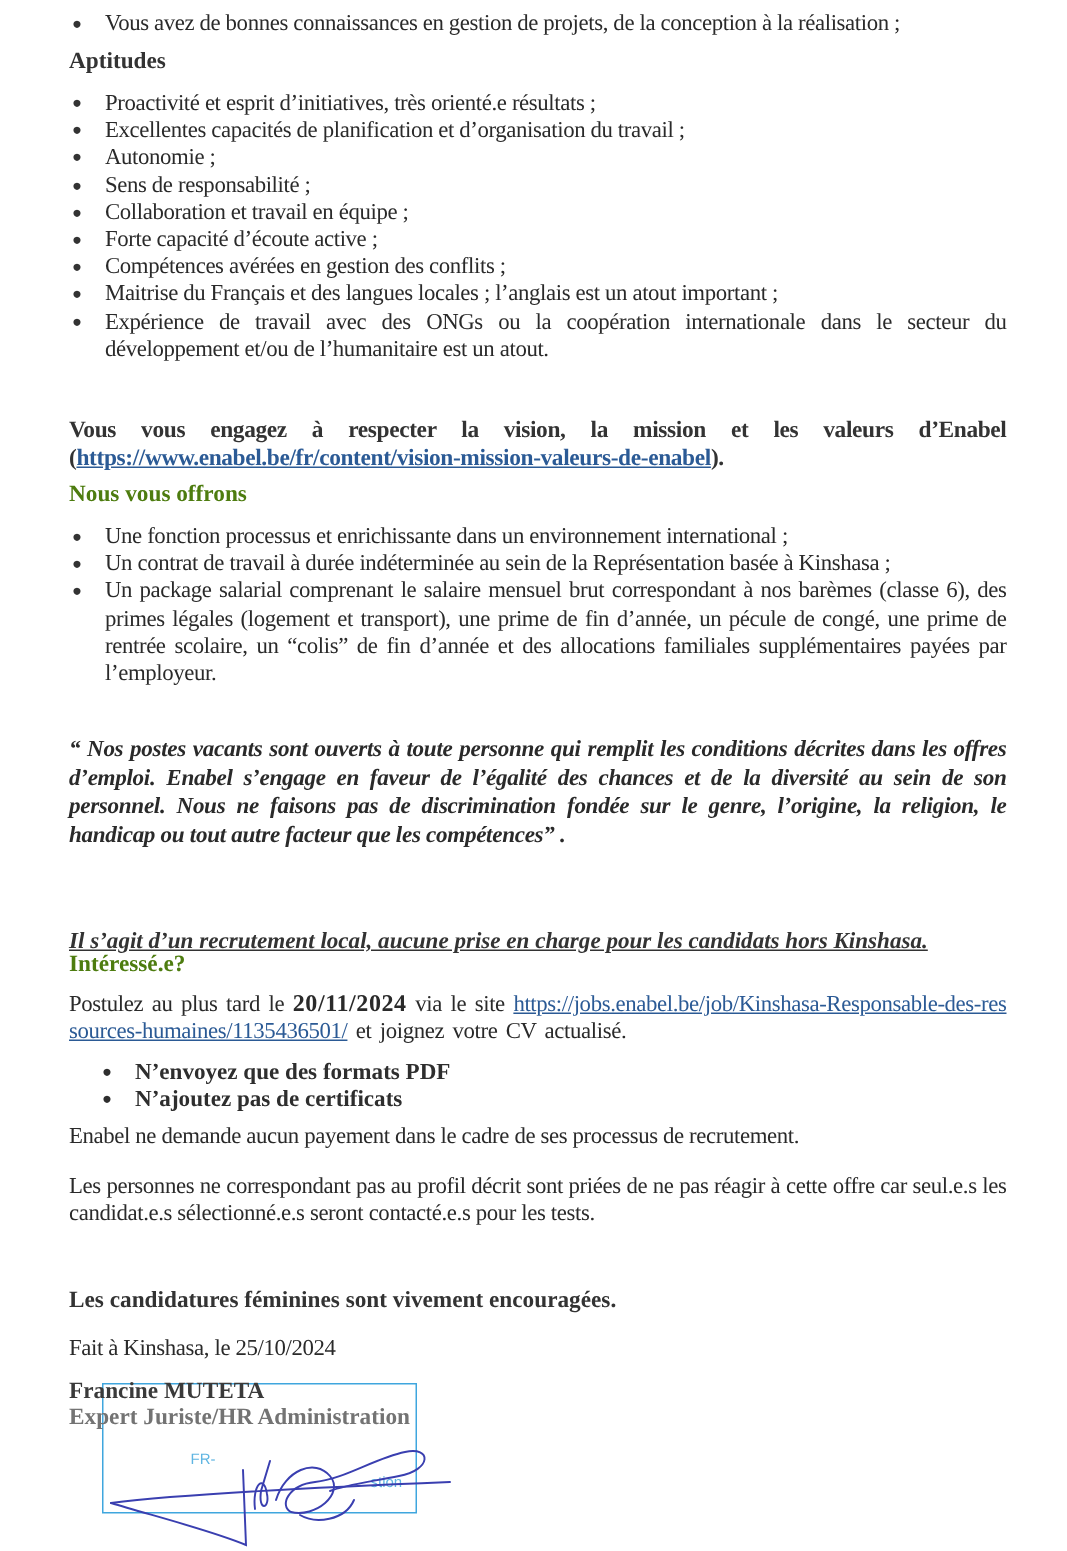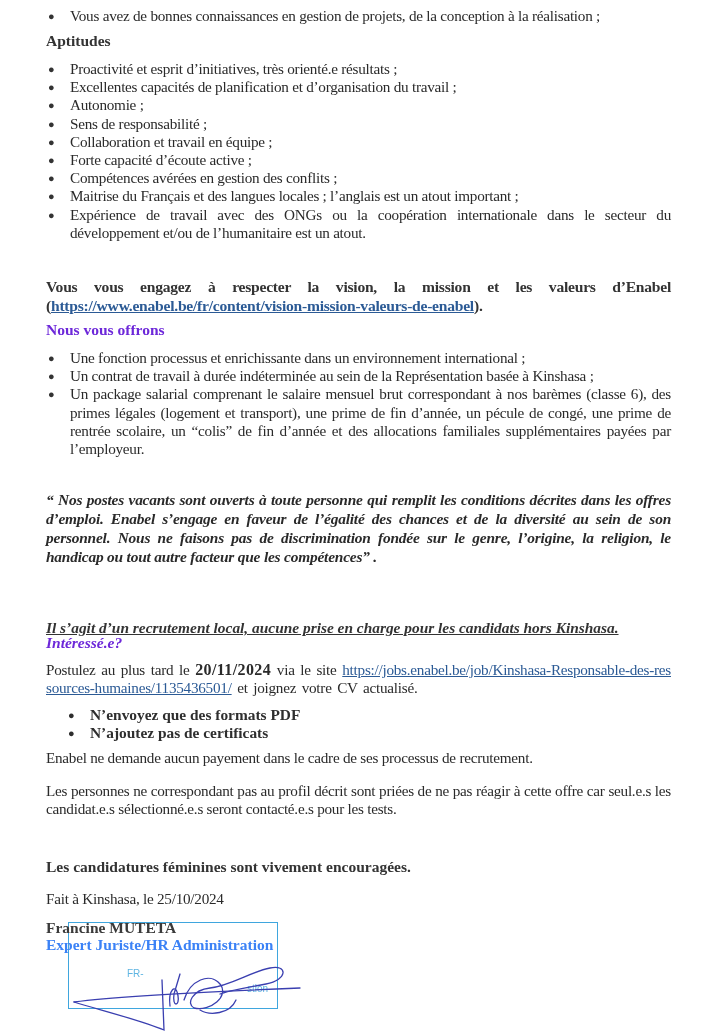--- a/index.html
+++ b/index.html
@@ -8,21 +8,21 @@
     font-family: "Liberation Serif", "DejaVu Serif", serif;
     color: #2a2a2a;
   }
   .page { position: absolute; left: 0; top: 0; width: 711px; height: 1034px; }
   .abs { position: absolute; }
   .txt { font-size: 15.2px; line-height: 18px; letter-spacing: -0.25px; }
   .bullet-list { position: absolute; left: 46px; width: 625px; margin: 0; padding: 0; list-style: none; }
   .bullet-list li { position: relative; padding-left: 24px; font-size: 15.2px; line-height: 18.2px; letter-spacing: -0.25px; text-align: justify; }
   .bullet-list li .dot { position: absolute; left: 2px; top: 0; font-size: 11px; color: #333; }
   .heading-dark { font-weight: bold; font-size: 15.5px; color: #333333; }
-  .heading-red { font-weight: bold; font-size: 15.5px; color: #6d28d9; }
+  .heading-red { font-weight: bold; font-size: 15.5px; color: #4d7c0f; }
   .bold { font-weight: bold; }
   .justify { text-align: justify; text-align-last: left; }
   .link { color: #2b5a95; text-decoration: underline; }
   .quote { font-style: italic; font-weight: bold; font-size: 15.4px; line-height: 19px; letter-spacing: -0.2px; color: #2a2a2a; text-align: justify; }
   .underline-it { font-style: italic; font-weight: bold; text-decoration: underline; font-size: 15.4px; line-height: 19px; color: #333; text-align: justify; margin-top: 28px; }
   .sub-bullets { position: absolute; left: 66px; margin: 0; padding: 0; list-style: none; }
   .sub-bullets li { position: relative; padding-left: 24px; font-weight: bold; font-size: 15.4px; line-height: 18px; color: #2e2e2e; }
   .sub-bullets li .dot { position: absolute; left: 2px; top: 0; font-size: 11px; font-weight: normal; }
   .stamp { position: absolute; left: 68px; top: 922px; width: 208px; height: 85px; border: 1.5px solid #3fa6de; }
   .stamp-text { position: absolute; font-family: "Liberation Sans", sans-serif; font-size: 10px; color: #5fb5e2; }
@@ -58,21 +58,21 @@
   <ul class="bullet-list" id="offer-list" style="top:349px;">
       <li><span class="dot">●</span><span>Une fonction processus et enrichissante dans un environnement international ;</span></li>
       <li><span class="dot">●</span><span>Un contrat de travail à durée indéterminée au sein de la Représentation basée à Kinshasa ;</span></li>
       <li><span class="dot">●</span><span>Un package salarial comprenant le salaire mensuel brut correspondant à nos barèmes (classe 6), des primes légales (logement et transport), une prime de fin d’année, un pécule de congé, une prime de rentrée scolaire, un “colis” de fin d’année et des allocations familiales supplémentaires payées par l’employeur.</span></li>
     </ul>
 
   <div class="abs quote" style="left:46px; top:490px; width:625px;">“ Nos postes vacants sont ouverts à toute personne qui remplit les conditions décrites dans les offres d’emploi. Enabel s’engage en faveur de l’égalité des chances et de la diversité au sein de son personnel. Nous ne faisons pas de discrimination fondée sur le genre, l’origine, la religion, le handicap ou tout autre facteur que les compétences” .</div>
 
   <div class="abs underline-it" style="left:46px; top:590px; width:625px;">Il s’agit d’un recrutement local, aucune prise en charge pour les candidats hors Kinshasa.</div>
 
-  <div class="abs heading-red" style="left:46px; top:634px;font-style:italic;">Intéressé.e?</div>
+  <div class="abs heading-red" style="left:46px; top:634px;">Intéressé.e?</div>
   <div class="abs txt justify" style="left:46px; top:661px; width:625px; word-spacing:2px;">
     <span>Postulez au plus tard le</span>
     <span class="bold" style="font-size:16px; letter-spacing:0.4px;">20/11/2024</span>
     <span>via le site</span>
     <a class="link" href="#" style="word-break:break-all;">https://jobs.enabel.be/job/Kinshasa-Responsable-des-ressources-humaines/1135436501/</a>
     <span>et joignez votre CV actualisé.</span>
   </div>
 
   <ul class="sub-bullets" id="rules-list" style="top:706px;">
       <li><span class="dot">●</span><span>N’envoyez que des formats PDF</span></li>
@@ -86,21 +86,21 @@
   <div class="abs bold" style="left:46px; top:858px; font-size:15.5px; color:#333;">Les candidatures féminines sont vivement encouragées.</div>
 
   <div class="abs txt" style="left:46px; top:890px;">Fait à Kinshasa, le 25/10/2024</div>
 
   <div class="stamp">
     <span class="stamp-text" style="left:58px; top:45px;">FR-</span>
     <span class="stamp-text" style="left:178px; top:60px;">stion</span>
   </div>
 
   <div class="abs bold" style="left:46px; top:919px; font-size:15.5px; line-height:17px; color:#3a3a3a;">Francine MUTETA</div>
-  <div class="abs bold" style="left:46px; top:936px; font-size:15.5px; line-height:17px; color:#3b82f6;">Expert Juriste/HR Administration</div>
+  <div class="abs bold" style="left:46px; top:936px; font-size:15.5px; line-height:17px; color:#737373;">Expert Juriste/HR Administration</div>
 
   <svg class="sig" viewBox="0 0 260 84">
     <g fill="none" stroke="#3a3fb0" stroke-width="1.3" stroke-linecap="round">
       <path d="M14 52 C60 46 140 42 240 38"></path>
       <path d="M14 52 C40 60 80 70 104 80 L102 30"></path>
       <path d="M110 56 C108 40 116 32 118 46 C120 56 112 58 114 44 L120 24"></path>
       <path d="M124 50 C130 30 150 22 160 34 C170 46 150 62 134 58 C126 54 132 40 150 38 C170 36 190 22 210 18 C228 14 228 30 206 34 C186 38 170 40 160 44"></path>
       <path d="M140 60 C150 66 170 64 176 50"></path>
     </g>
   </svg>

